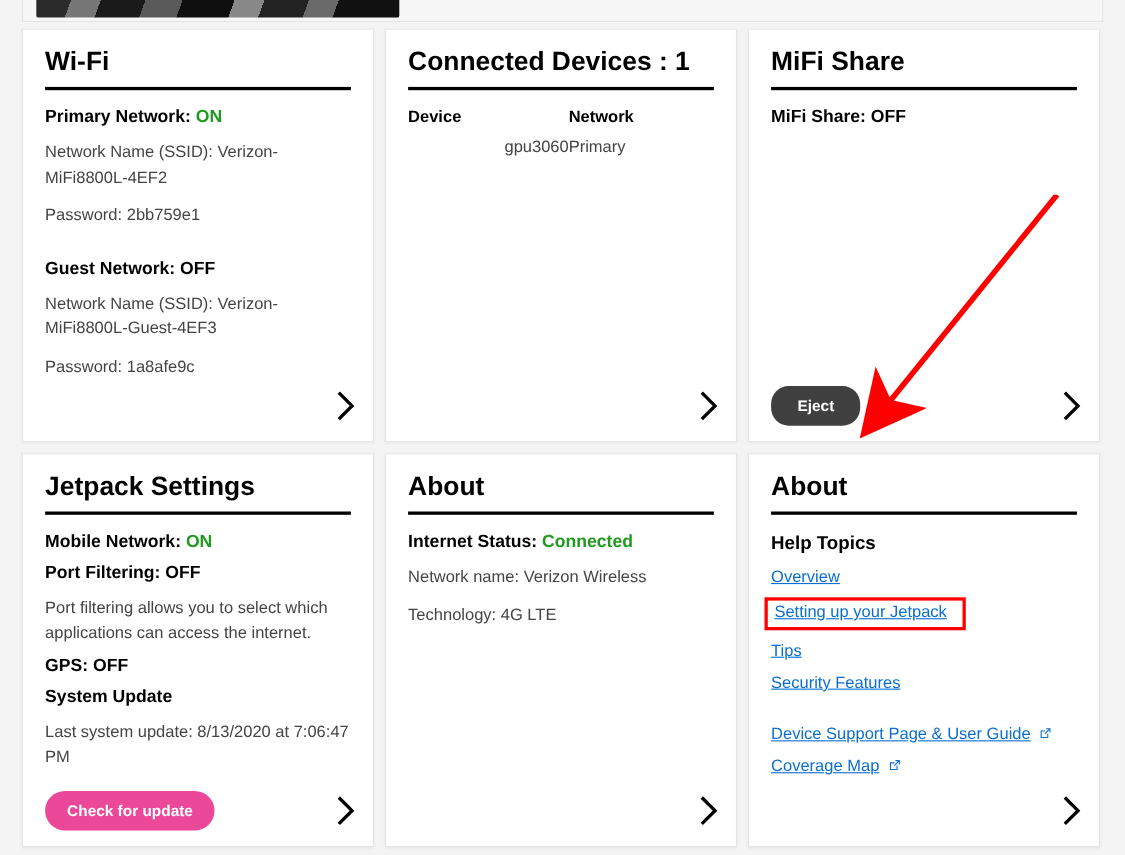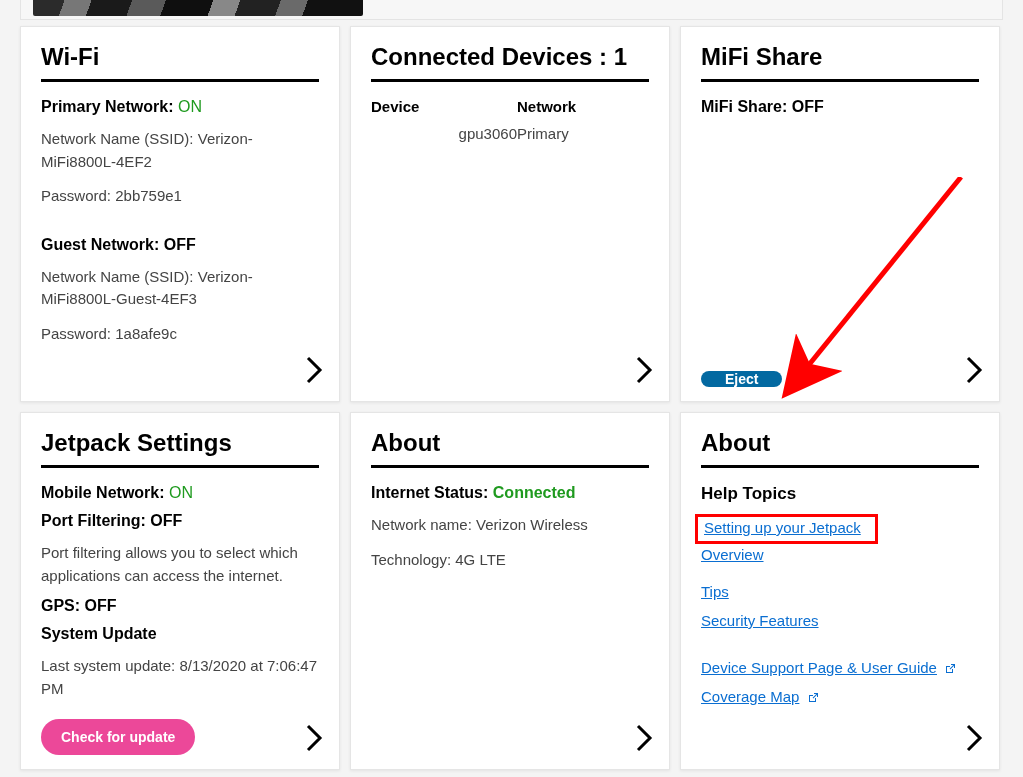--- a/index.html
+++ b/index.html
@@ -48,39 +48,39 @@
     font-size: 24px;
     font-weight: 700;
   }
   .rule {
     height: 3px;
     background: #000;
     margin: 0 0 16px 0;
   }
   .label-strong { font-weight: 700; font-size: 16px; margin: 0 0 10px 0; }
   .sub { font-size: 15px; color:#444; margin: 12px 0 10px 0; line-height: 1.5; }
-  .on { color: #1f9a1f; font-weight: 400; margin-top: 40px; }
+  .on { color: #1f9a1f; font-weight: 700; margin-top: 40px; }
   .connected { color: #1f9a1f; font-weight: 700; }
   .chevron {
     position: absolute;
     right: 16px;
     bottom: 12px;
     cursor: pointer;
   }
   .chevron-svg { width: 18px; height: 30px; }
   .eject-btn {
     position: absolute;
     left: 20px;
     bottom: 14px;
-    background: #0369a1;
+    background: #404040;
     color: #fff;
     font-weight: 700;
     border: none;
     border-radius: 16px;
-    padding: 0 24px;
+    padding: 10px 24px;
     font-size: 14px;
   }
   .black-btn {
     position: absolute;
     left: 20px;
     bottom: 14px;
     background: #ec4899;
     color: #fff;
     font-weight: 700;
     border: none;
@@ -235,27 +235,27 @@
           <polyline points="3,3 15,15 3,27" fill="none" stroke="#000" stroke-width="3"></polyline>
         </svg>
     </div>
   </div>
 
   <div class="card tall">
     <h2>About</h2>
     <div class="rule"></div>
     <div class="help-section-title">Help Topics</div>
 
+    <div class="help-item"><a class="help-link">Overview</a></div>
+
     <div class="help-item">
       <span class="highlight-box">
         <a class="help-link" style="margin-bottom:0">Setting up your Jetpack</a>
       </span>
     </div>
-
-    <div class="help-item"><a class="help-link">Overview</a></div>
     <div class="spacer"></div>
 
     <div class="help-item"><a class="help-link">Tips</a></div>
     <div class="help-item"><a class="help-link">Security Features</a></div>
 
     <div class="section-gap"></div>
 
     <div class="help-item">
       <a class="help-link">Device Support Page &amp; User Guide</a>
       <span class="ext-icon">

